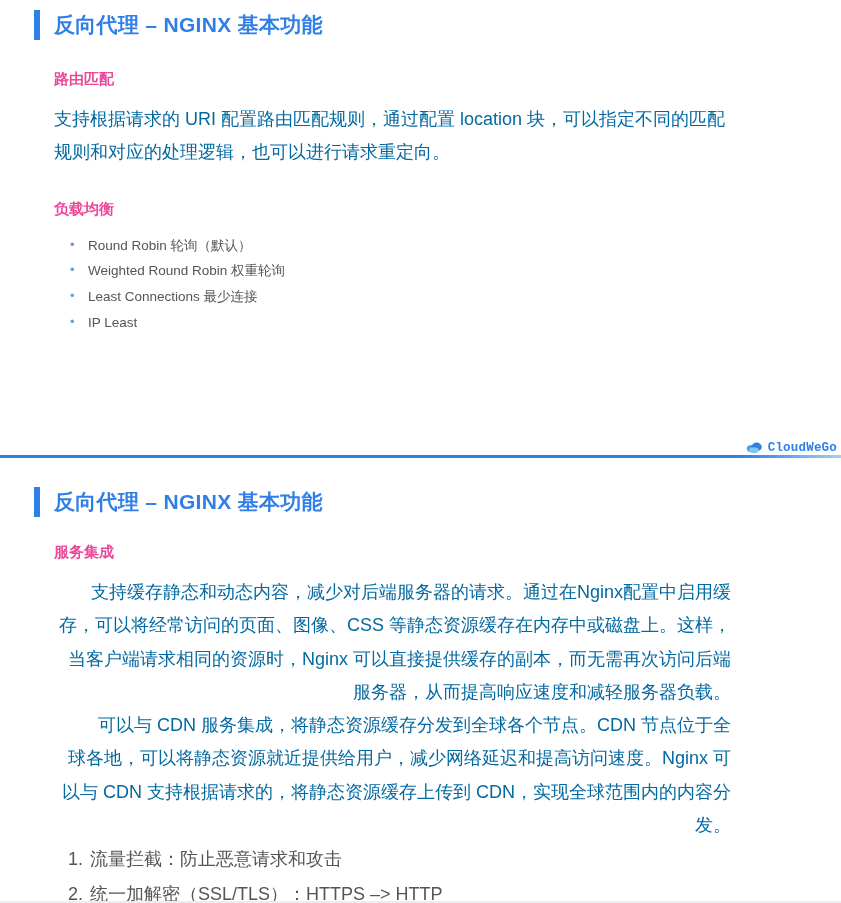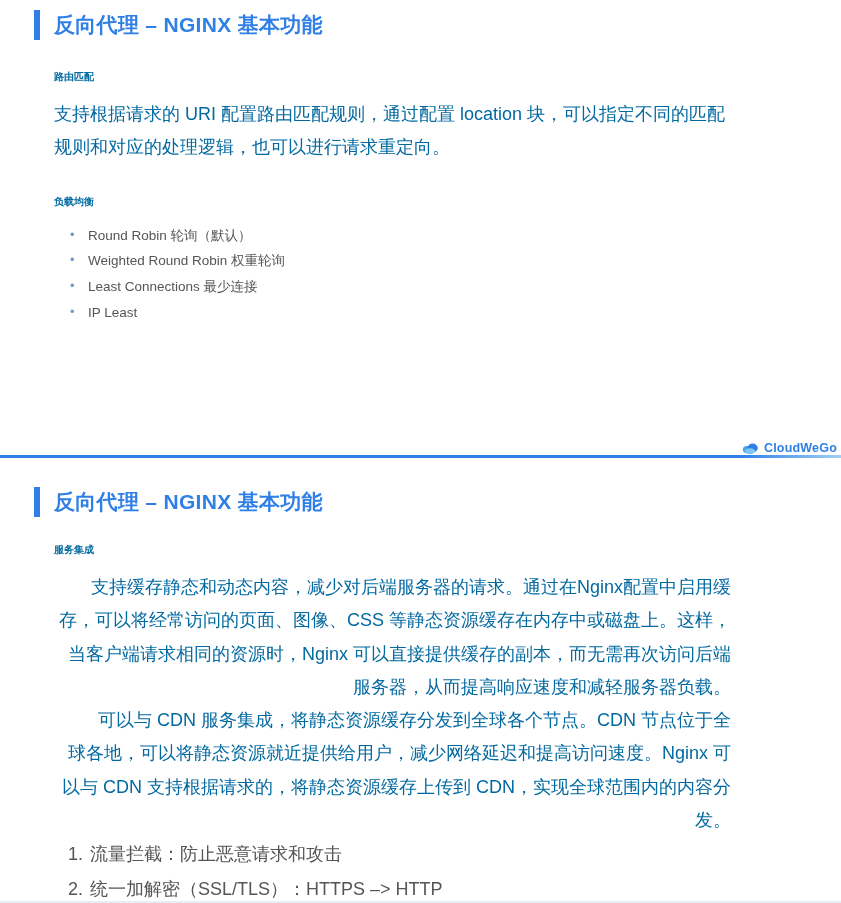--- a/index.html
+++ b/index.html
@@ -46,23 +46,23 @@
     letter-spacing: 0.3px;
     line-height: 1.2;
   }
 
   .body-area {
     padding-left: 54px;
     padding-right: 110px;
   }
 
   .section-head {
-    font-size: 10px;
+    font-size: 15px;
     font-weight: bold;
-    color: #0369a1;
+    color: #ec4899;
     margin-top: 30px;
     margin-bottom: 14px;
   }
   .section-head.tight { margin-top: 26px; }
 
   .para {
     font-size: 18px;
     line-height: 1.85;
     color: #0369a1;
   }
@@ -112,22 +112,23 @@
     right: 0;
     top: 0;
     height: 3px;
     background: linear-gradient(to right, #2f7fe6 0%, #2f7fe6 88%, #9fd0f5 100%);
   }
   .footer-brand {
     position: absolute;
     right: 4px;
     top: -14px;
     display: flex;
-    align-items: center;
+    align-items: flex-start;
     gap: 5px;
+    font-family: Liberation Mono, monospace;
   }
   .brand-name {
     font-size: 12.5px;
     color: #2f7fe6;
     font-weight: bold;
     letter-spacing: 0.2px;
   }
   .cloud-mark { display: block; }
   .bottom-rule {
     position: absolute;

